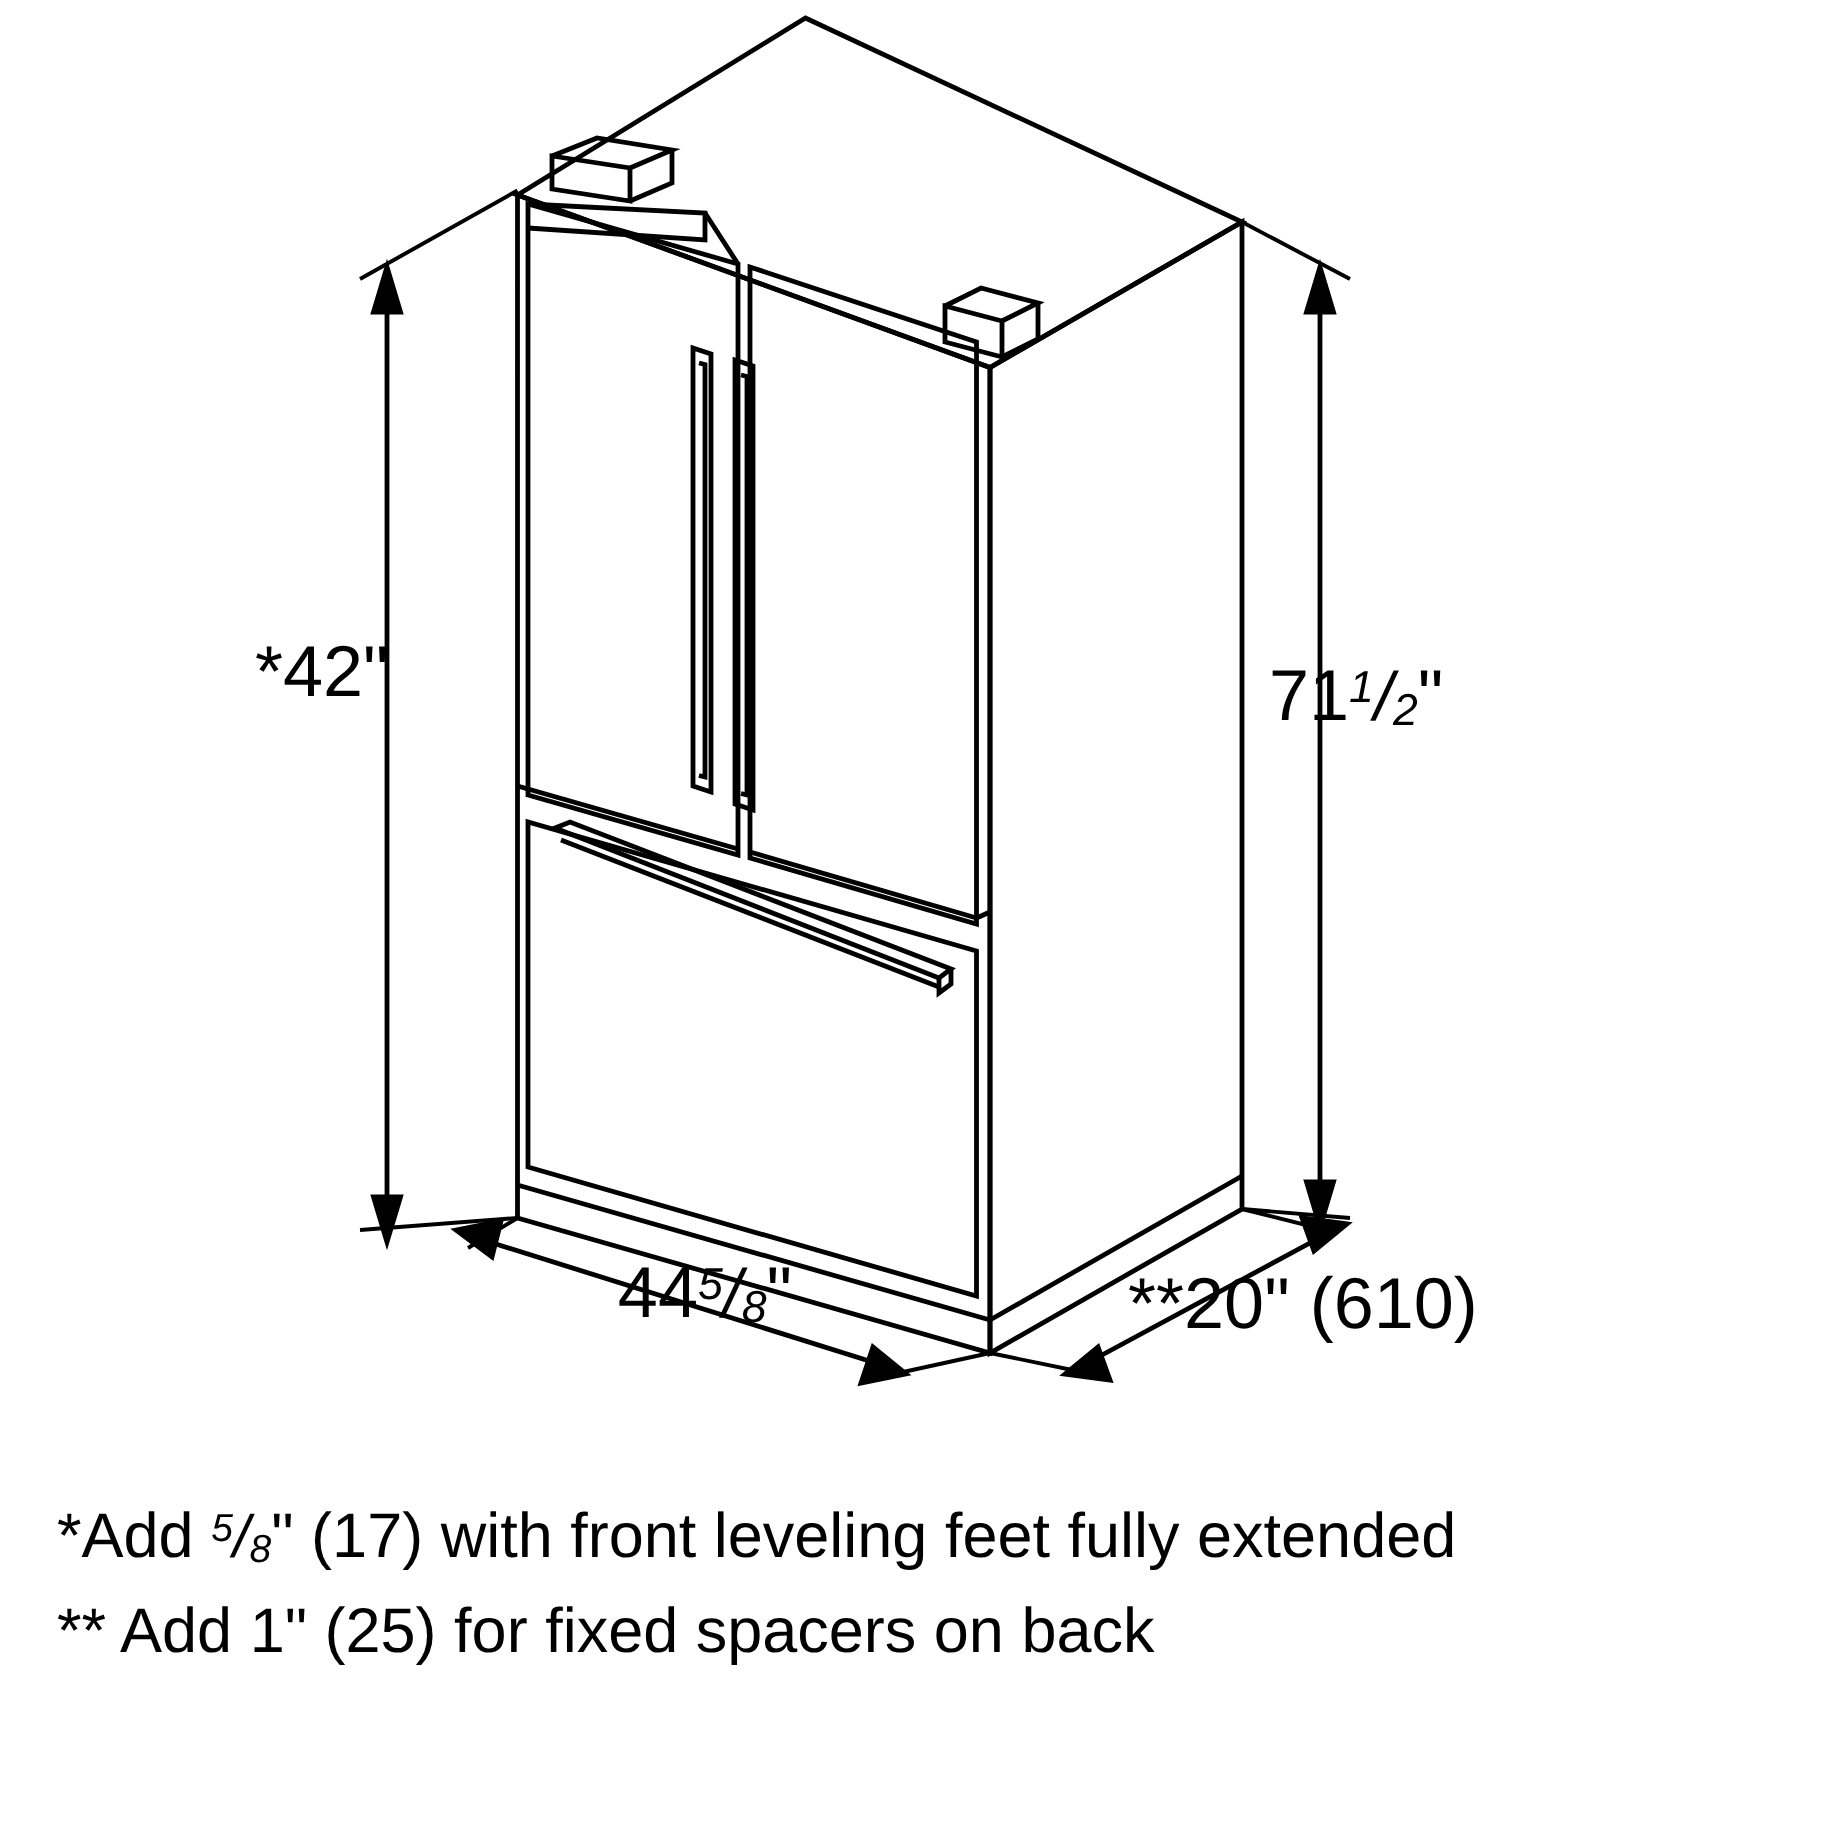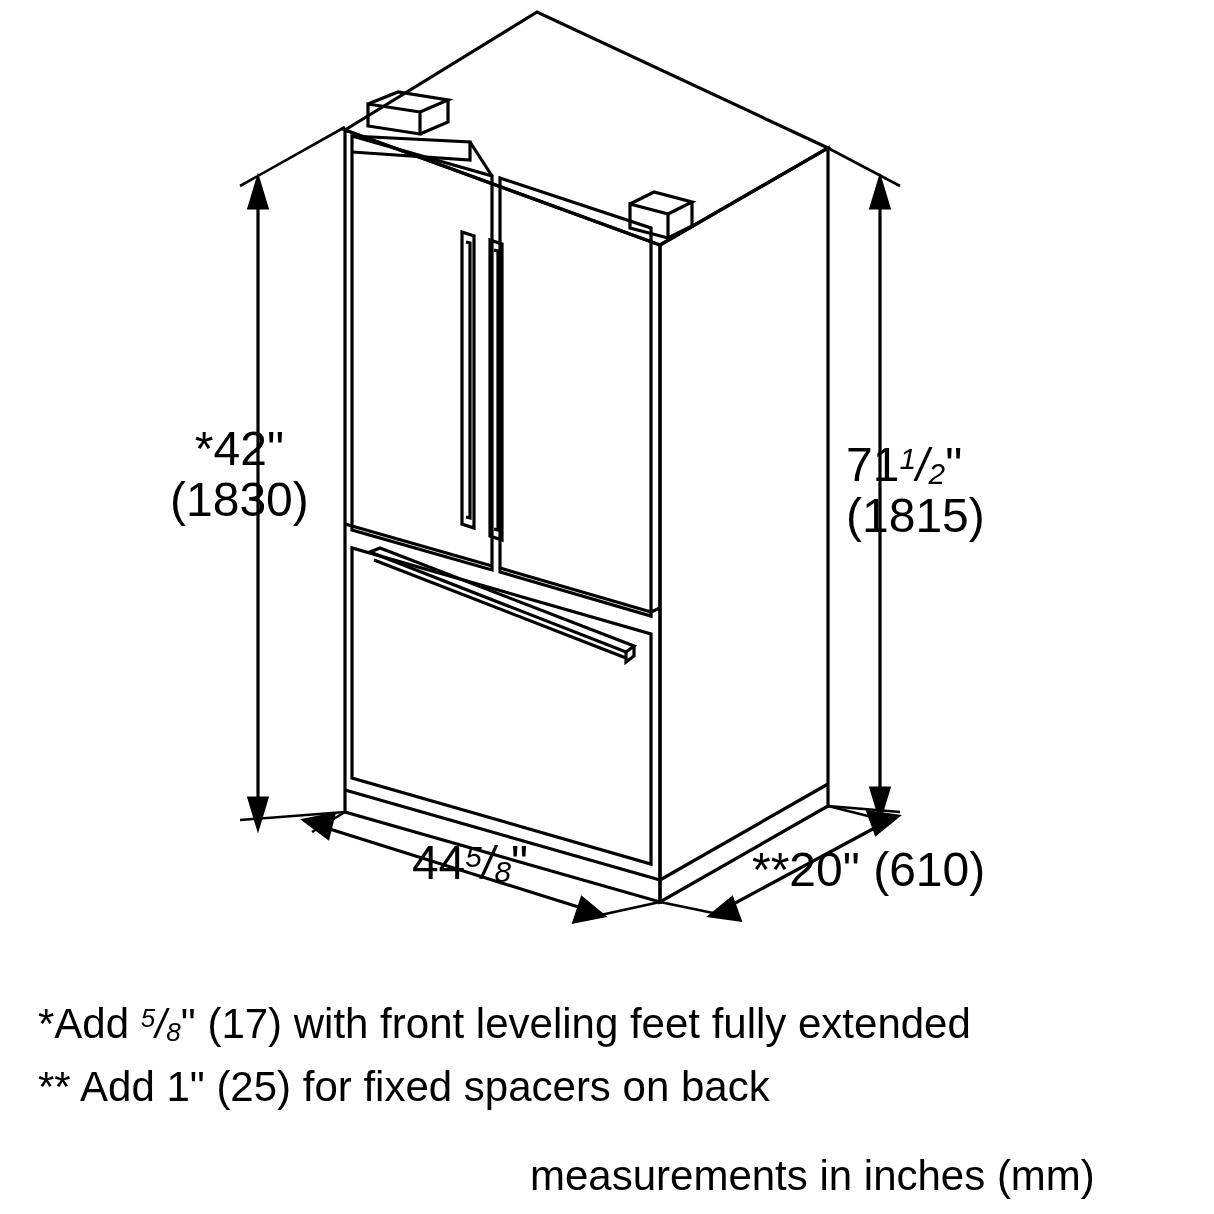--- a/index.html
+++ b/index.html
@@ -151,37 +151,34 @@
       <line x1="726" y1="908" x2="882" y2="824" stroke-width="3.2"></line>
       <polygon points="710,916 740,920 732,898"></polygon>
       <polygon points="898,816 868,812 876,834"></polygon>
       <line x1="660" y1="902" x2="718" y2="914" stroke-width="2.6"></line>
       <line x1="828" y1="806" x2="892" y2="822" stroke-width="2.6"></line>
     </g>
   </svg>
 
   <div class="dim-text dim-big txt-height-label">
     <span><span>*</span><span>42</span><span>"</span></span>
-    <span class="l2">(1830)</span>
   </div>
 
   <div class="dim-text dim-big txt-right-label">
     <span><span>71</span><span class="frac"><span class="num">1</span><span class="sl">/</span><span class="den">2</span></span><span>"</span></span>
-    <span class="l2">(1815)</span>
   </div>
 
   <div class="dim-text dim-big txt-width-label">
     <span><span>44</span><span class="frac"><span class="num">5</span><span class="sl">/</span><span class="den">8</span></span><span>"</span></span>
   </div>
 
   <div class="dim-text dim-big txt-depth-label">
     <span>**</span><span>20</span><span>"</span>&nbsp;<span>(610)</span>
   </div>
 
   <div class="note-text note1">
     <span>*</span><span>Add</span>&nbsp;<span class="frac"><span class="num">5</span><span class="sl">/</span><span class="den">8</span></span><span>" (17) with front leveling feet fully extended</span>
   </div>
 
   <div class="note-text note2">** Add 1" (25) for fixed spacers on back</div>
 
-  <div class="note-text note3">measurements in inches (mm)</div>
 
 </div>
 
 </body></html>

